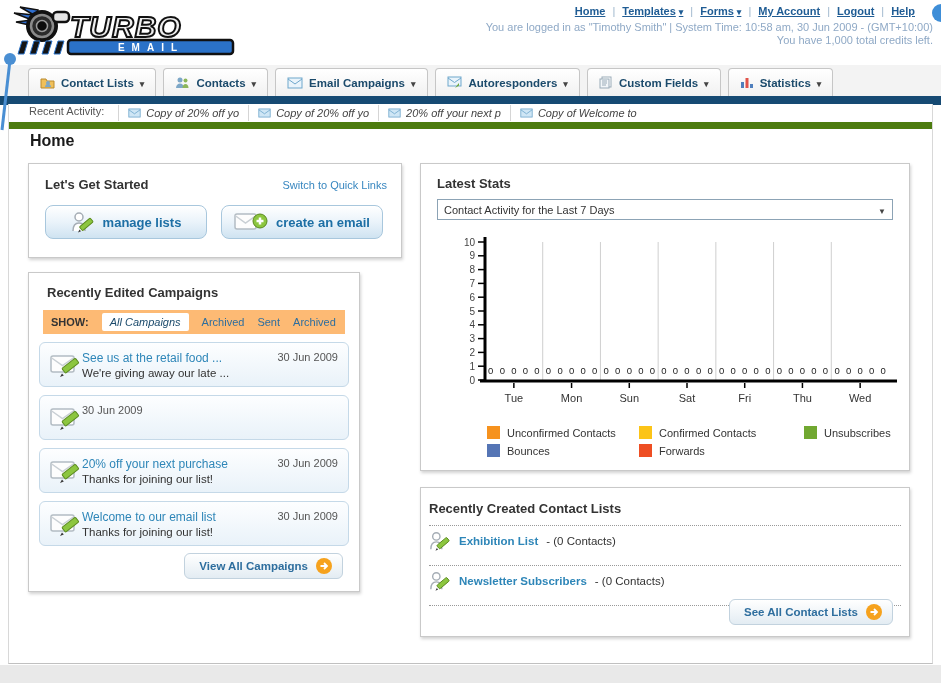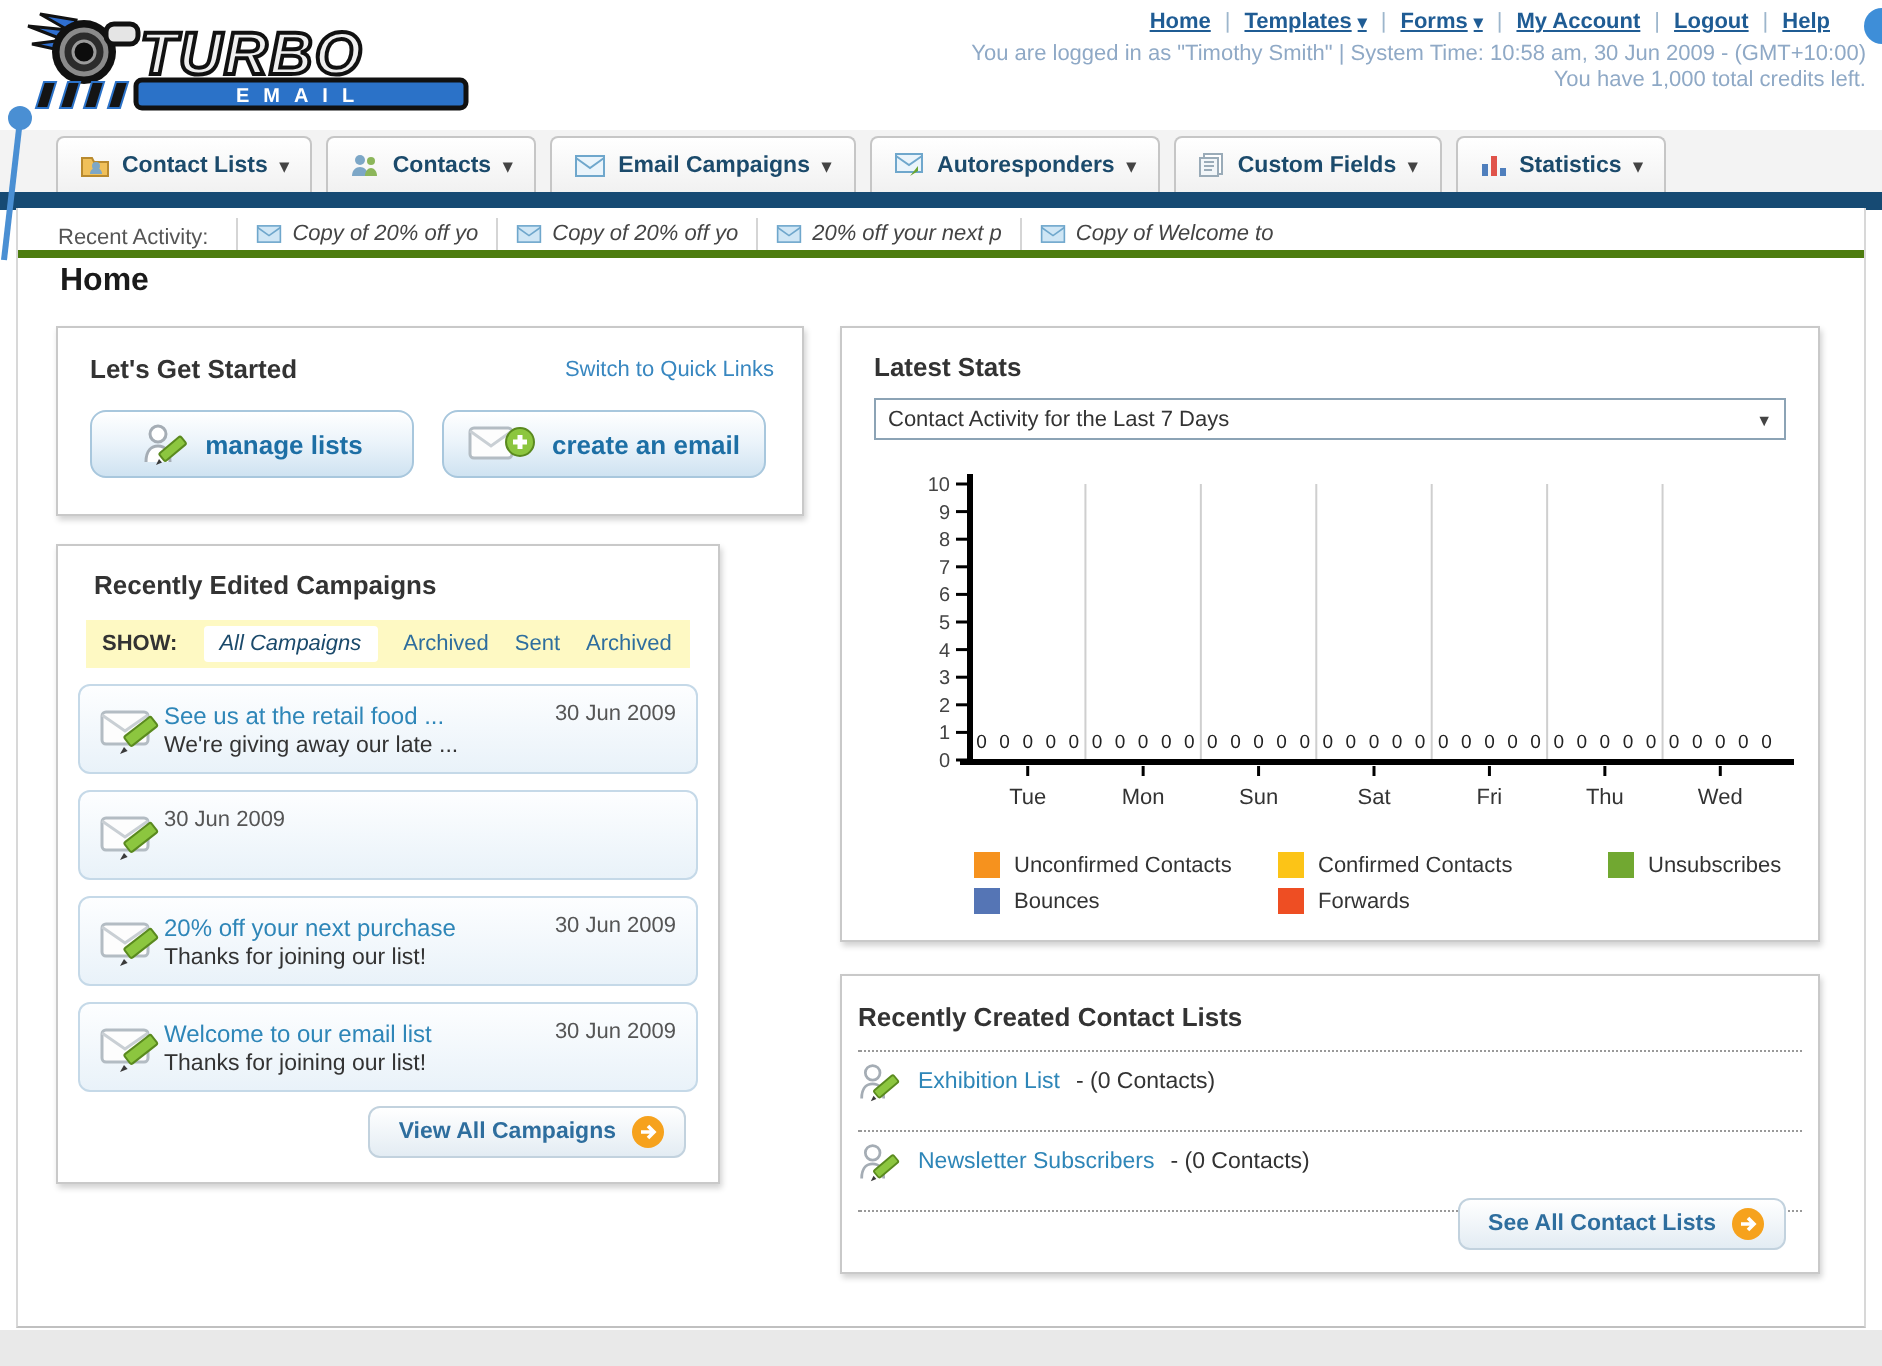--- a/index.html
+++ b/index.html
@@ -31,22 +31,22 @@
   }
   .tab .caret::before { color:#444; }
   .navybar { position:absolute; top:96px; left:0; width:941px; height:9px; background:#164a73; }
 
   
   .sheet { position:absolute; top:104px; left:8px; width:925px; height:560px; background:#fff;
     border-left:1px solid #d8d8d8; border-right:1px solid #d8d8d8; border-bottom:1px solid #c0c0c0; }
   .footer-strip { position:absolute; top:665px; left:0; width:941px; height:18px; background:#e9e9e9; }
 
   
-  .activity { position:absolute; top:105px; left:9px; width:923px; height:24px; display:flex; align-items:flex-end;
-    border-bottom:4px solid #4d7c0f; font-size:11px; background:#fff; }
+  .activity { position:absolute; top:105px; left:9px; width:923px; height:24px; display:flex; align-items:flex-start;
+    border-bottom:7px solid #4d7c0f; font-size:11px; background:#fff; }
   .activity-label { color:#555; margin:0 14px 0 20px; }
   .activity-item { display:flex; align-items:center; gap:5px; color:#444; padding:0 9px; border-left:1px solid #d5d5d5; height:16px; cursor:pointer;font-style:italic; }
   .activity-item:first-of-type { border-left:none; }
 
   .page-title { position:absolute; top:132px; left:30px; font-size:16px; font-weight:bold; color:#1a1a1a; }
 
   
   .panel { position:absolute; background:#fff; border:1px solid #c9c9c9; box-shadow:1px 2px 3px rgba(0,0,0,.18); }
   .panel-title { font-size:13px; font-weight:bold; color:#333; }
 
@@ -55,21 +55,21 @@
   .gs-buttons { display:flex; gap:14px; margin-top:13px; }
   .blue-btn {
     width:162px; height:34px; display:flex; align-items:center; justify-content:center; gap:8px;
     border:1px solid #a8c7dd; border-radius:8px; cursor:pointer;
     background:linear-gradient(#ffffff,#eaf3fa 50%,#cfe3f1); box-shadow:inset 0 1px 0 #fff;
     color:#1d6fa5; font-weight:bold; font-size:13px; font-family:inherit;
   }
 
   .p-campaigns { top:272px; left:28px; width:332px; height:320px; padding:12px 0; }
   .p-campaigns .panel-title { margin:0 18px 10px; }
-  .filterbar { margin:0 14px; height:24px; background:#fef9c3; display:flex; align-items:center; gap:13px; padding:0 8px; font-size:11px; }
+  .filterbar { margin:0 14px; height:24px; background:#fdba74; display:flex; align-items:center; gap:13px; padding:0 8px; font-size:11px; }
   .show-label { color:#333; font-weight:bold; }
   .filter-link { color:#2e6e9e; cursor:pointer; }
   .filter-link.active { background:#fff; padding:3px 8px; border-radius:2px; color:#1b4a6b;font-style:italic; }
   .camp-row {
     margin:8px 10px 0; min-height:45px; border:1px solid #c5d9e8; border-radius:6px;
     background:linear-gradient(#fdfeff,#e9f2f9); display:flex; align-items:center; gap:0; padding:5px 10px; cursor:pointer;
   }
   .camp-texts { flex:1; }
   .camp-title { font-size:12px; color:#2e86b8; }
   .camp-sub { font-size:11.5px; color:#333; margin-top:2px; }
@@ -90,21 +90,21 @@
   .chart-svg { position:absolute; top:68px; left:6px; }
   .legend { position:absolute; top:262px; left:66px; font-size:11px; color:#333; }
   .legend-row { display:flex; margin-bottom:5px; }
   .legend-item { display:flex; align-items:center; gap:7px; width:152px; }
   .legend-item:nth-child(2) { width:165px; }
   .sw { width:13px; height:13px; display:inline-block; }
 
   .p-lists { top:487px; left:420px; width:490px; height:150px; padding:13px 8px; }
   .dotted { border:none; border-top:1px dotted #999; margin:9px 0 0; }
   .list-item { display:flex; align-items:center; gap:8px; height:30px; font-size:11.5px; cursor:pointer; }
-  .list-link { color:#2e86b8; }
+  .list-link { color:#2e86b8;font-weight:bold; }
   .list-count { color:#333; }
   .p-lists .pill-btn { bottom:11px; }
 </style>
 </head>
 <body>
 
 <div class="logo-wrap">
   <svg width="245" height="56" viewBox="0 0 245 56">
     <path d="M30 6 L12 3 L26 11 L6 9 L24 16 L8 18 L26 22 Z" fill="#2f6fd0" stroke="#111" stroke-width="1.5"></path>
     <circle cx="34" cy="22" r="16" fill="#111"></circle>

